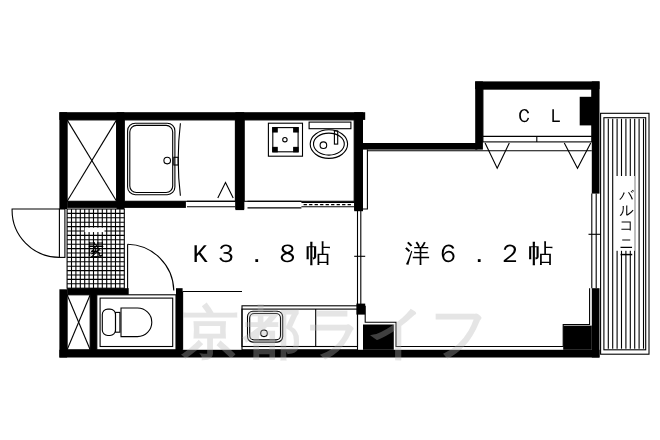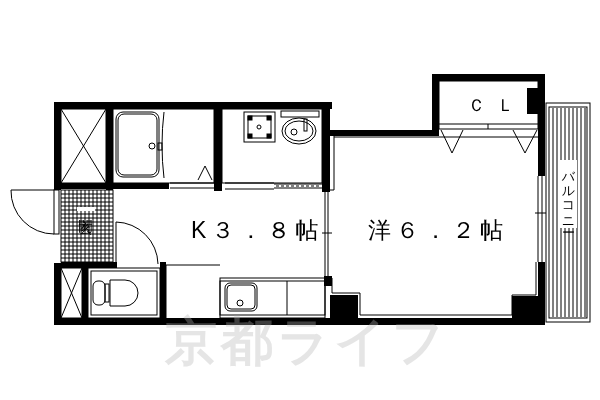--- a/index.html
+++ b/index.html
@@ -1,23 +1,23 @@
 <!DOCTYPE html>
 <html><head>
 <meta charset="utf-8">
 <style>
   html, body { margin: 0; padding: 0; background: #ffffff; }
   body { width: 600px; height: 400px; overflow: hidden; position: relative; font-family: "DejaVu Sans", sans-serif; }
   #plan { position: absolute; left: 0; top: 0; width: 600px; height: 400px; }
-  .room-label { position: absolute; color: #000; white-space: nowrap; font-family: Liberation Sans, sans-serif; }
+  .room-label { position: absolute; color: #000; white-space: nowrap; font-family: Liberation Mono, monospace; }
   .big { font-size: 23px; letter-spacing: 5px; }
   .cl { font-size: 17px; letter-spacing: 12px; }
   .vert { font-size: 13px; writing-mode: vertical-rl; letter-spacing: 1px; background: #fff; padding: 2px 0; }
   .genkan { font-size: 14px; writing-mode: vertical-rl; background: #fff; padding: 2px 1px; line-height: 16px; }
-  .watermark { position: absolute; left: 165px; top: 268px; font-size: 52px; font-weight: bold; color: rgba(180,180,180,0.35); letter-spacing: 4px; font-family: Liberation Sans, sans-serif; pointer-events: none; margin-top: 39px; }
+  .watermark { position: absolute; left: 165px; top: 268px; font-size: 52px; font-weight: bold; color: rgba(180,180,180,0.35); letter-spacing: 4px; font-family: Liberation Sans, sans-serif; pointer-events: none; }
 </style>
 </head>
 <body>
 
 <svg id="plan" viewBox="0 0 600 400" xmlns="http://www.w3.org/2000/svg">
 
   <g fill="#000">
 
     <rect x="54" y="102" width="278" height="7"></rect>
 
@@ -177,17 +177,17 @@
     <circle cx="240" cy="303" r="3"></circle>
     <line x1="287" y1="281" x2="287" y2="315"></line>
 
     <line x1="166" y1="265" x2="220" y2="265"></line>
     <line x1="166" y1="265" x2="166" y2="318"></line>
   </g>
 </svg>
 
 <div class="watermark">京都ライフ</div>
 
-<div class="room-label big" style="left:175px; top:215px;margin-left:16px;">K３．８帖</div>
+<div class="room-label big" style="left:175px; top:215px;">K３．８帖</div>
 <div class="room-label big" style="left:368px; top:215px;text-align:right;">洋６．２帖</div>
 <div class="room-label cl" style="left:468px; top:94px;">ＣＬ</div>
 <div class="room-label vert" style="left:559px; top:160px;">バルコニー</div>
 <div class="room-label genkan" style="left:77px; top:207px;">玄関</div>
 
 </body></html>

